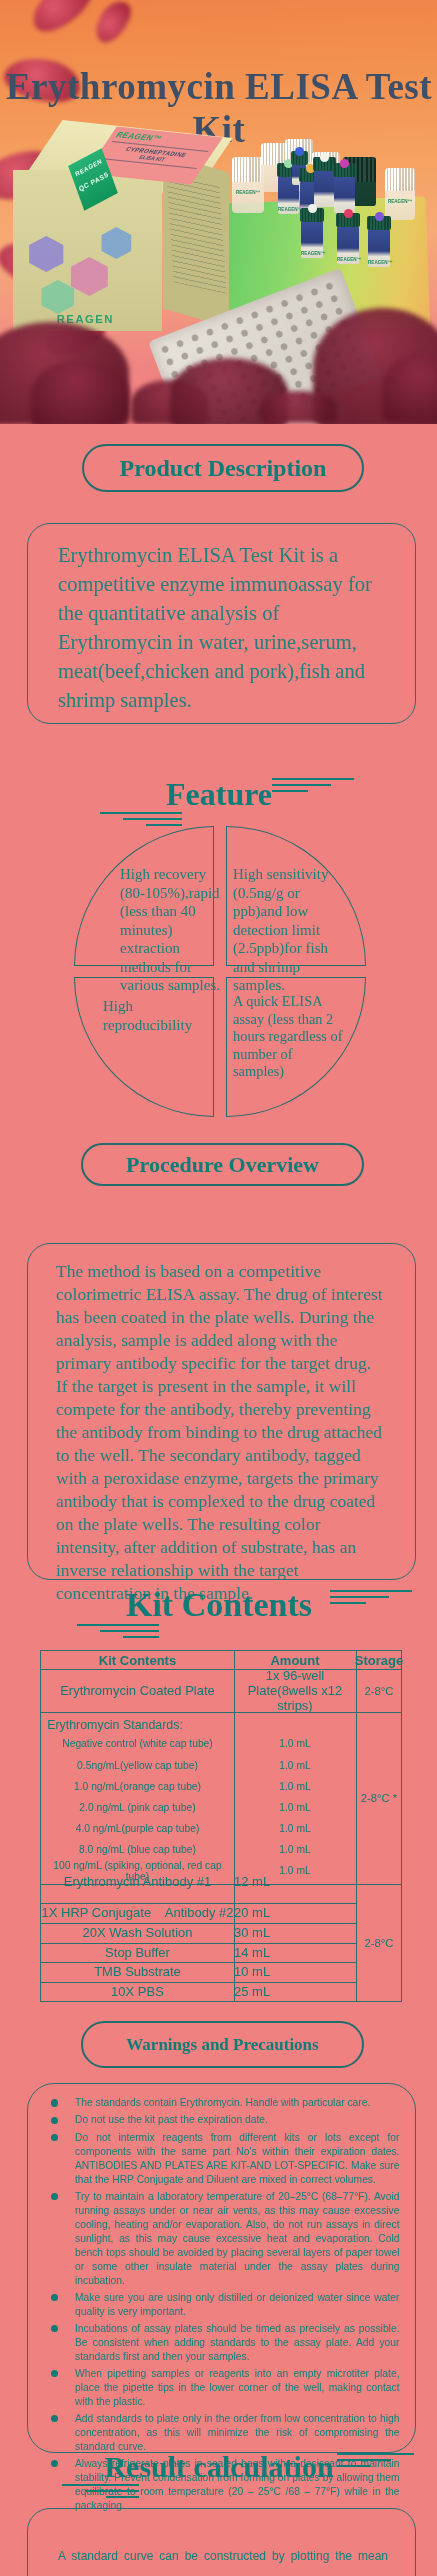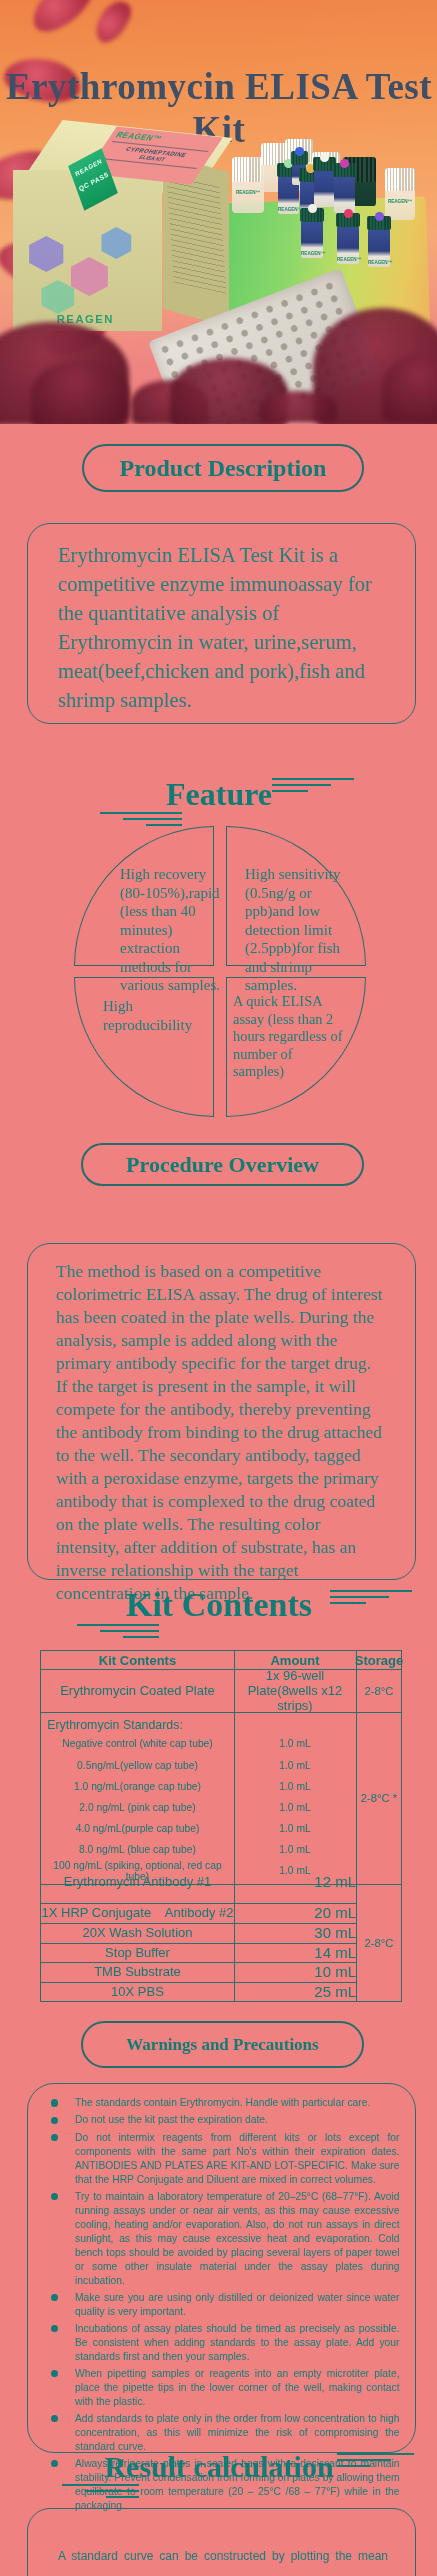--- a/index.html
+++ b/index.html
@@ -91,21 +91,21 @@
   .hline{height:1px;left:0;}
   .kcell{position:absolute;display:flex;align-items:center;justify-content:center;text-align:center;box-sizing:border-box;}
   .khead{font-weight:700;font-size:13px;}
   .kbody{font-size:13px;}
   .std-label{position:absolute;left:6.2px;top:67px;font-size:12.4px;}
   .srow{position:absolute;left:0;width:315px;height:21px;display:flex;align-items:center;}
   .srow .sn{width:193px;text-align:center;font-size:10.3px;}
   .srow .sa{width:122px;text-align:center;font-size:10.3px;}
   .rrow{position:absolute;left:0;width:315px;height:19.6px;display:flex;align-items:center;}
   .rrow .sn{width:193px;text-align:center;font-size:13px;}
-  .rrow .sa{width:122px;text-align:right;font-size:15px;}
+  .rrow .sa{width:122px;text-align:left;font-size:13px;}
   .storcell{position:absolute;left:315px;width:46px;display:flex;align-items:center;justify-content:center;font-size:11.3px;}
   
   .warnbox{position:absolute;left:27px;top:2083px;width:389px;height:370px;border:1.5px solid #2a6f70;border-radius:27px;
         box-sizing:border-box;padding:12.4px 15.5px 5.2px 47px;}
   .warnbox ul{margin:0;padding:0;list-style:none;}
   .warnbox li{position:relative;margin:0 0 3.1px 0;color:#11807a;font:10.3px/14px "Liberation Sans","DejaVu Sans",sans-serif;text-align:justify;}
   .warnbox li::before{content:"";position:absolute;left:-24px;top:3.1px;width:7.2px;height:7.2px;border-radius:50%;background:#0f7b74;}
   
   .resultbox{position:absolute;left:27px;top:2508px;width:389px;height:210px;border:1.5px solid #2a6f70;border-radius:23px;box-sizing:border-box;}
   .resultbody{position:absolute;left:30px;top:21.6px;width:330px;color:#11807a;
@@ -244,21 +244,21 @@
       <i style="width:82px;"></i>
       <i style="width:59px;"></i>
       <i style="width:36px;"></i>
     </div>
 
   <div class="quad q-tl"></div>
   <div class="quad q-tr"></div>
   <div class="quad q-bl"></div>
   <div class="quad q-br"></div>
   <div class="qtext" style="left:120px;top:865px;width:103px;">High recovery (80-105%),rapid (less than 40 minutes) extraction methods for various samples.</div>
-  <div class="qtext" style="left:233px;top:865px;width:109px;margin-left:12px;">High sensitivity (0.5ng/g or ppb)and low detection limit (2.5ppb)for fish and shrimp samples.</div>
+  <div class="qtext" style="left:233px;top:865px;width:109px;">High sensitivity (0.5ng/g or ppb)and low detection limit (2.5ppb)for fish and shrimp samples.</div>
   <div class="qtext" style="left:103px;top:997px;width:118px;">High reproducibility</div>
   <div class="qtext" style="left:233px;top:993px;width:113px;font-size:14.4px;line-height:17.5px;">A quick ELISA assay (less than 2 hours regardless of number of samples)</div>
 
   <div class="stadium" style="left:81px;top:1143px;width:279px;height:39px;font-size:22px;">
     <span>Procedure Overview</span>
   </div>
   <div class="tbox" style="left:27px;top:1243px;width:389px;height:337px;padding:15.5px 28px;font-size:17.5px;line-height:23px;">
     <span>The method is based on a competitive colorimetric ELISA assay. The drug of interest has been coated in the plate wells. During the analysis, sample is added along with the primary antibody specific for the target drug. If the target is present in the sample, it will compete for the antibody, thereby preventing the antibody from binding to the drug attached to the well. The secondary antibody, tagged with a peroxidase enzyme, targets the primary antibody that is complexed to the drug coated on the plate wells. The resulting color intensity, after addition of substrate, has an inverse relationship with the target concentration in the sample.</span>
   </div>
 

